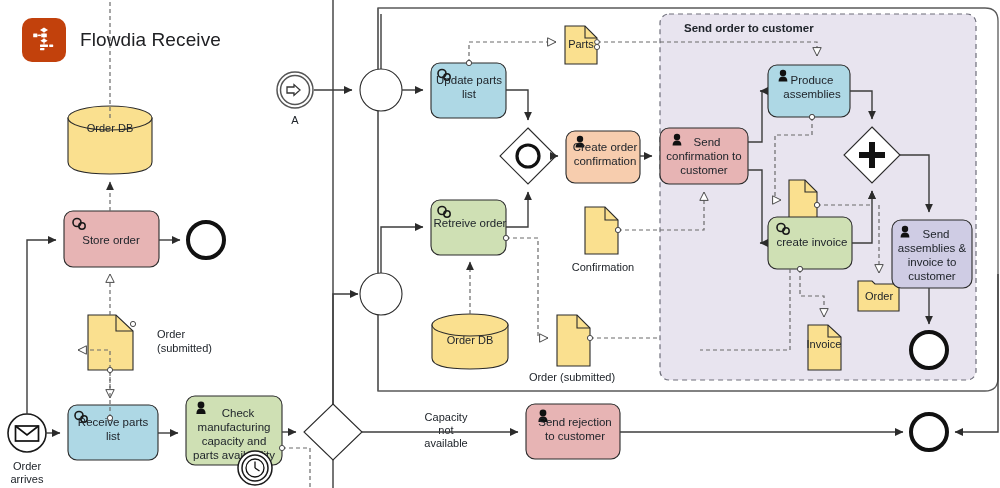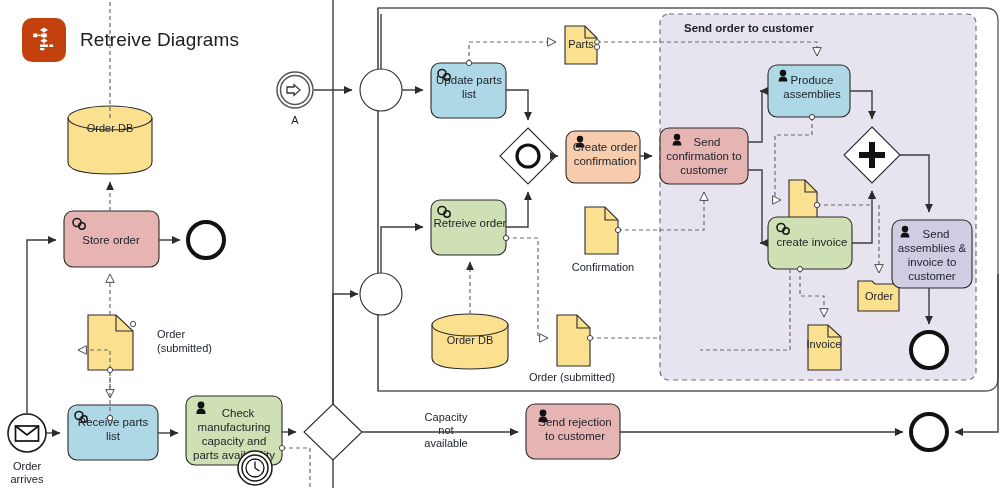--- a/index.html
+++ b/index.html
@@ -81,21 +81,21 @@
           <rect x="9.2" y="9.6" width="2.4" height="1.5"></rect>
         </g>
         <g stroke="#ffffff" stroke-width="0.9" fill="none">
           <line x1="15" y1="7.5" x2="15" y2="8.6"></line>
           <line x1="15" y1="12.2" x2="15" y2="13.6"></line>
           <line x1="15" y1="18" x2="15" y2="19.6"></line>
           <line x1="8.4" y1="10.4" x2="12.2" y2="10.4"></line>
         </g>
       </svg>
     </div>
-    <div class="app-title">Retreive Diagrams</div>
+    <div class="app-title">Flowdia Receive</div>
   </div>
 
   <svg id="bpmn-svg" viewBox="0 0 1000 488">
     <defs>
       <marker id="ah" markerWidth="9" markerHeight="9" refX="8" refY="4.5" orient="auto" markerUnits="userSpaceOnUse">
         <path d="M0,0.6 L8.4,4.5 L0,8.4 z" fill="#2b2b2b"></path>
       </marker>
       <marker id="ahw" markerWidth="10" markerHeight="10" refX="9" refY="5" orient="auto" markerUnits="userSpaceOnUse">
         <path d="M0.6,0.8 L9,5 L0.6,9.2 z" fill="#ffffff" stroke="#4a4a4a" stroke-width="1"></path>
       </marker>

